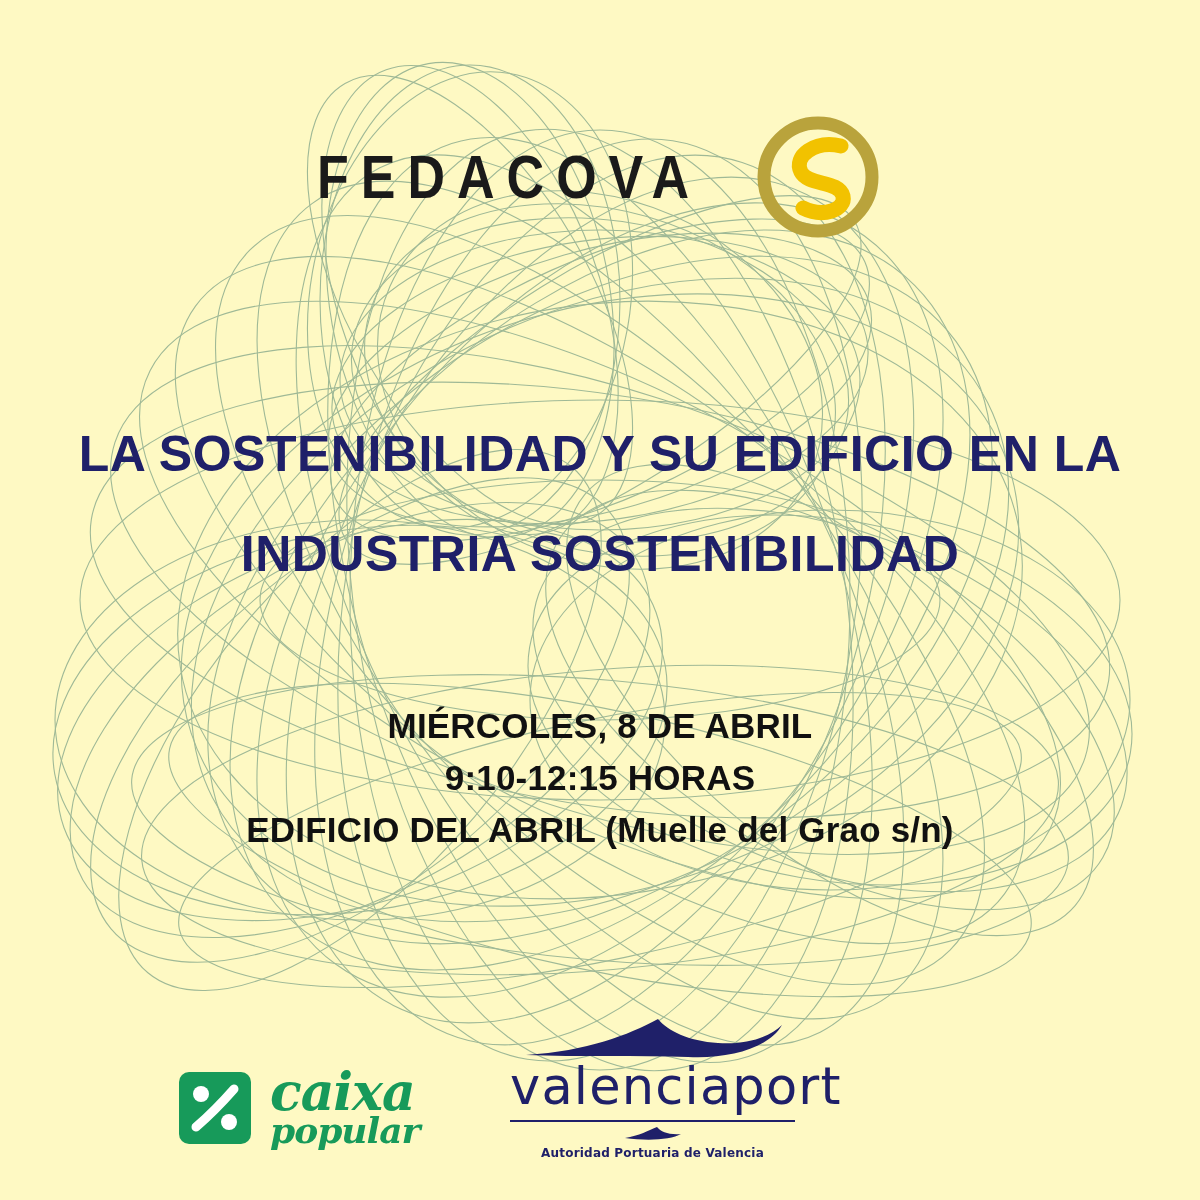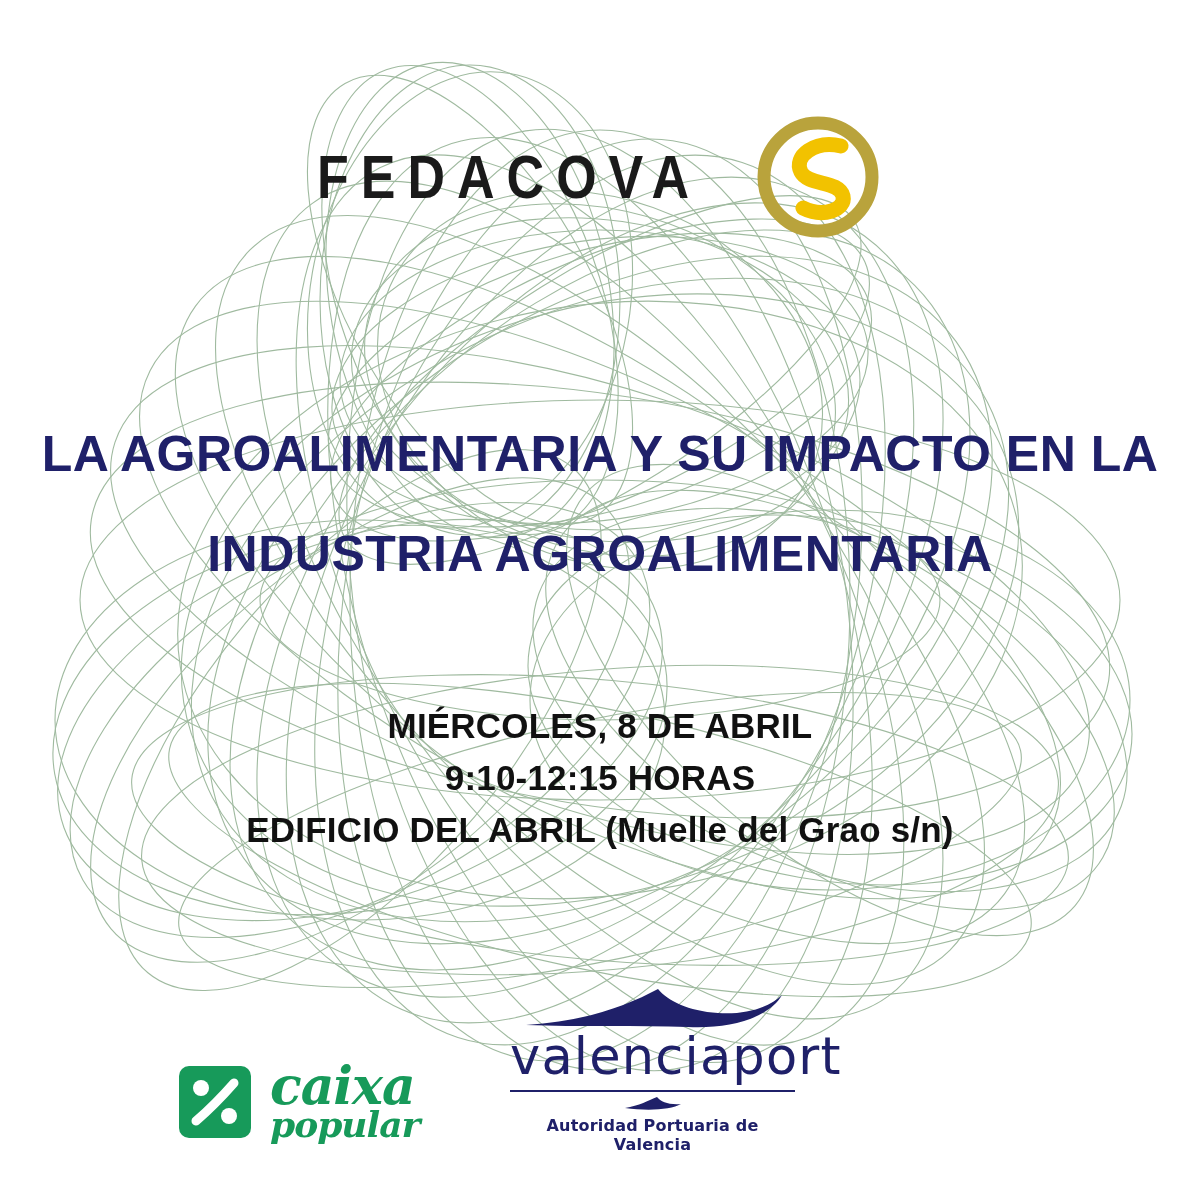--- a/index.html
+++ b/index.html
@@ -10,21 +10,21 @@
     width: 1200px;
     height: 1200px;
     background: #ececed;
     font-family: "Liberation Sans", sans-serif;
     overflow: hidden;
   }
   .poster {
     position: relative;
     width: 1200px;
     height: 1200px;
-    background: #ffffff;
+    background: #fef9c3;
     overflow: hidden;
   }
   
   .spiro {
     position: absolute;
     left: 0;
     top: 0;
     width: 1200px;
     height: 1200px;
     pointer-events: none;
@@ -79,21 +79,21 @@
   }
   .detail-line {
     font-weight: bold;
     font-size: 35px;
     line-height: 52px;
     letter-spacing: 0.2px;
   }
   
   .footer {
     position: absolute;
-    bottom: 18px;
+    bottom: 12px;
     left: 0;
     width: 983px;
     height: 190px;
   }
   .caixa {
     position: absolute;
     left: 178px;
     bottom: 42px;
     display: flex;
     align-items: center;
@@ -127,21 +127,21 @@
     line-height: 1;
     margin-top: -4px;
   }
   .vp-rule {
     height: 2px;
     background: #1f2069;
     margin: 8px 0 4px 0;
   }
   .vp-sub {
     color: #1f2069;
-    font-size: 16px;
+    font-size: 12px;
     font-weight: bold;
     letter-spacing: 0.2px;
     font-family: "DejaVu Sans", sans-serif;
   }
 </style>
 </head>
 <body>
 
 <div class="poster">
 
@@ -223,22 +223,22 @@
     <div class="fedacova-wordmark">FEDACOVA</div>
     <div class="fedacova-mark">
       <svg width="130" height="130" viewBox="0 0 130 130" xmlns="http://www.w3.org/2000/svg">
         <circle cx="65" cy="65" r="54" fill="none" stroke="#b9a33c" stroke-width="13"></circle>
         <path d="M88 34 C 62 28, 40 44, 48 60 C 55 74, 86 68, 90 84 C 93 98, 70 106, 50 96" fill="none" stroke="#f2c200" stroke-width="15" stroke-linecap="round"></path>
       </svg>
     </div>
   </div>
 
   <div class="title-block">
-    <div class="title-line">LA AGROALIMENTARIA Y SU IMPACTO EN LA</div>
-    <div class="title-line">INDUSTRIA AGROALIMENTARIA</div>
+    <div class="title-line">LA SOSTENIBILIDAD Y SU EDIFICIO EN LA</div>
+    <div class="title-line">INDUSTRIA SOSTENIBILIDAD</div>
   </div>
 
   <div class="details-block">
     <div class="detail-line">MIÉRCOLES, 8 DE ABRIL</div>
     <div class="detail-line">9:10-12:15 HORAS</div>
     <div class="detail-line">EDIFICIO DEL ABRIL (Muelle del Grao s/n)</div>
   </div>
 
   <div class="footer">
 

